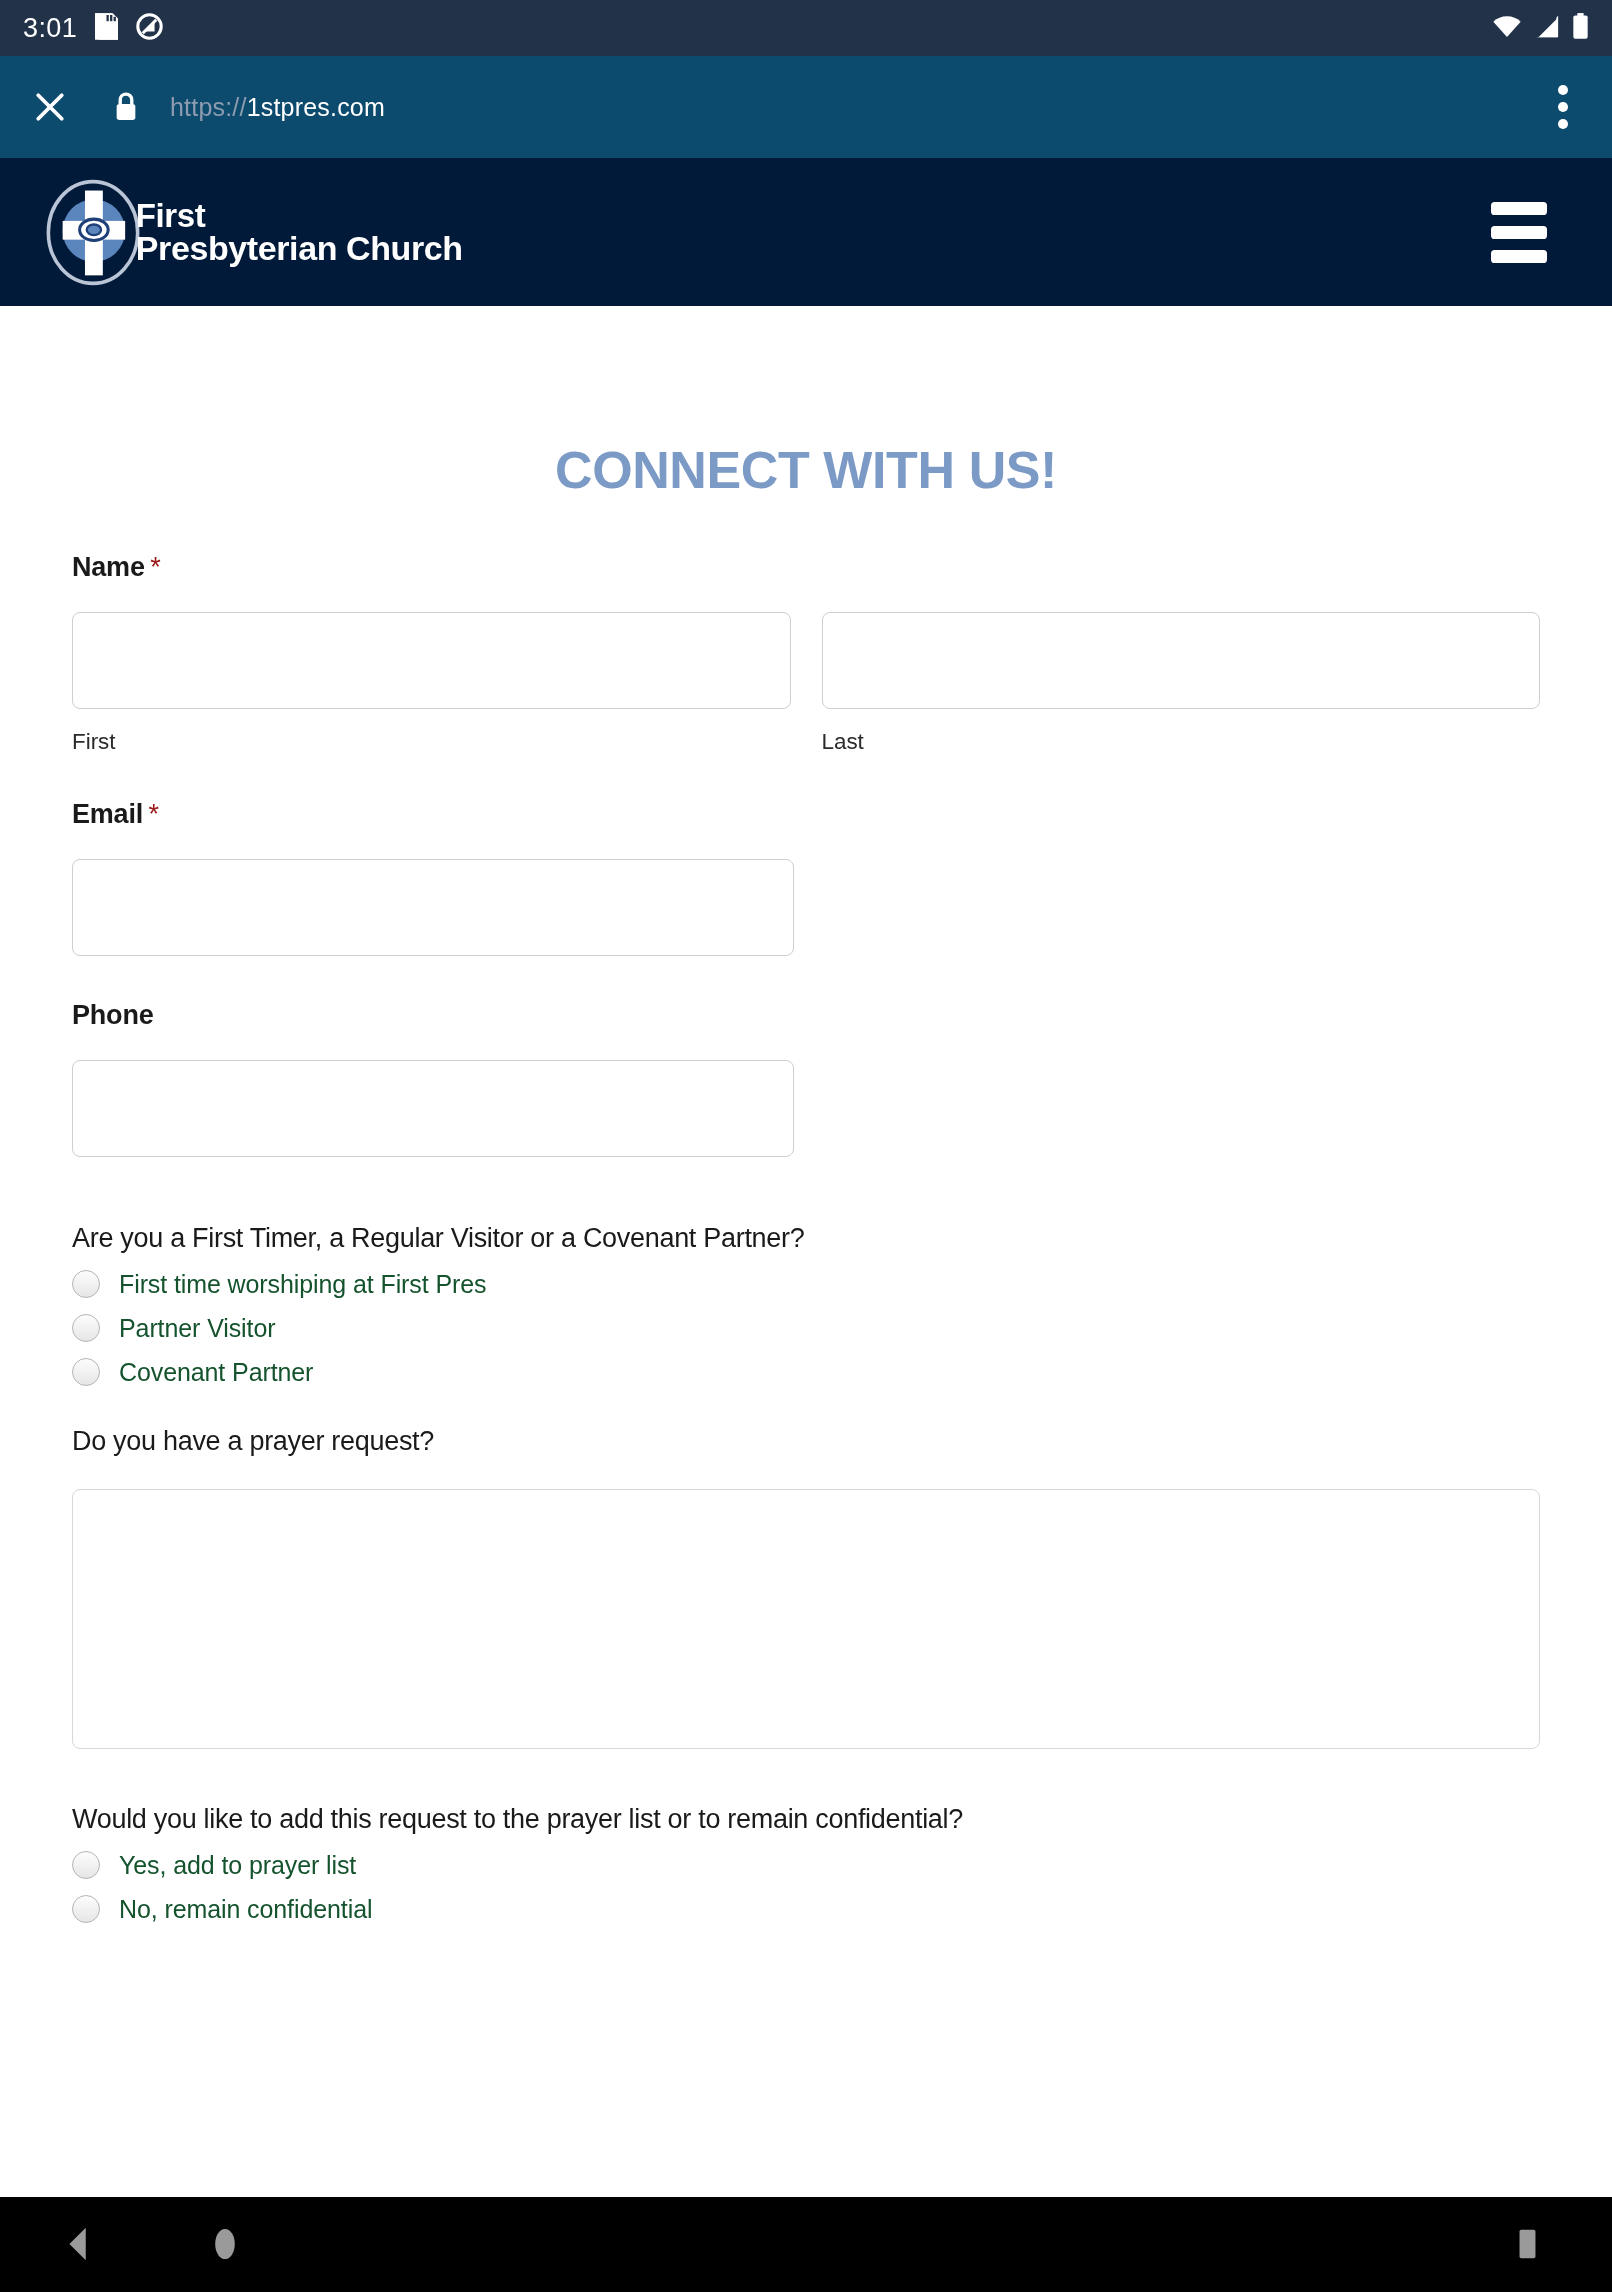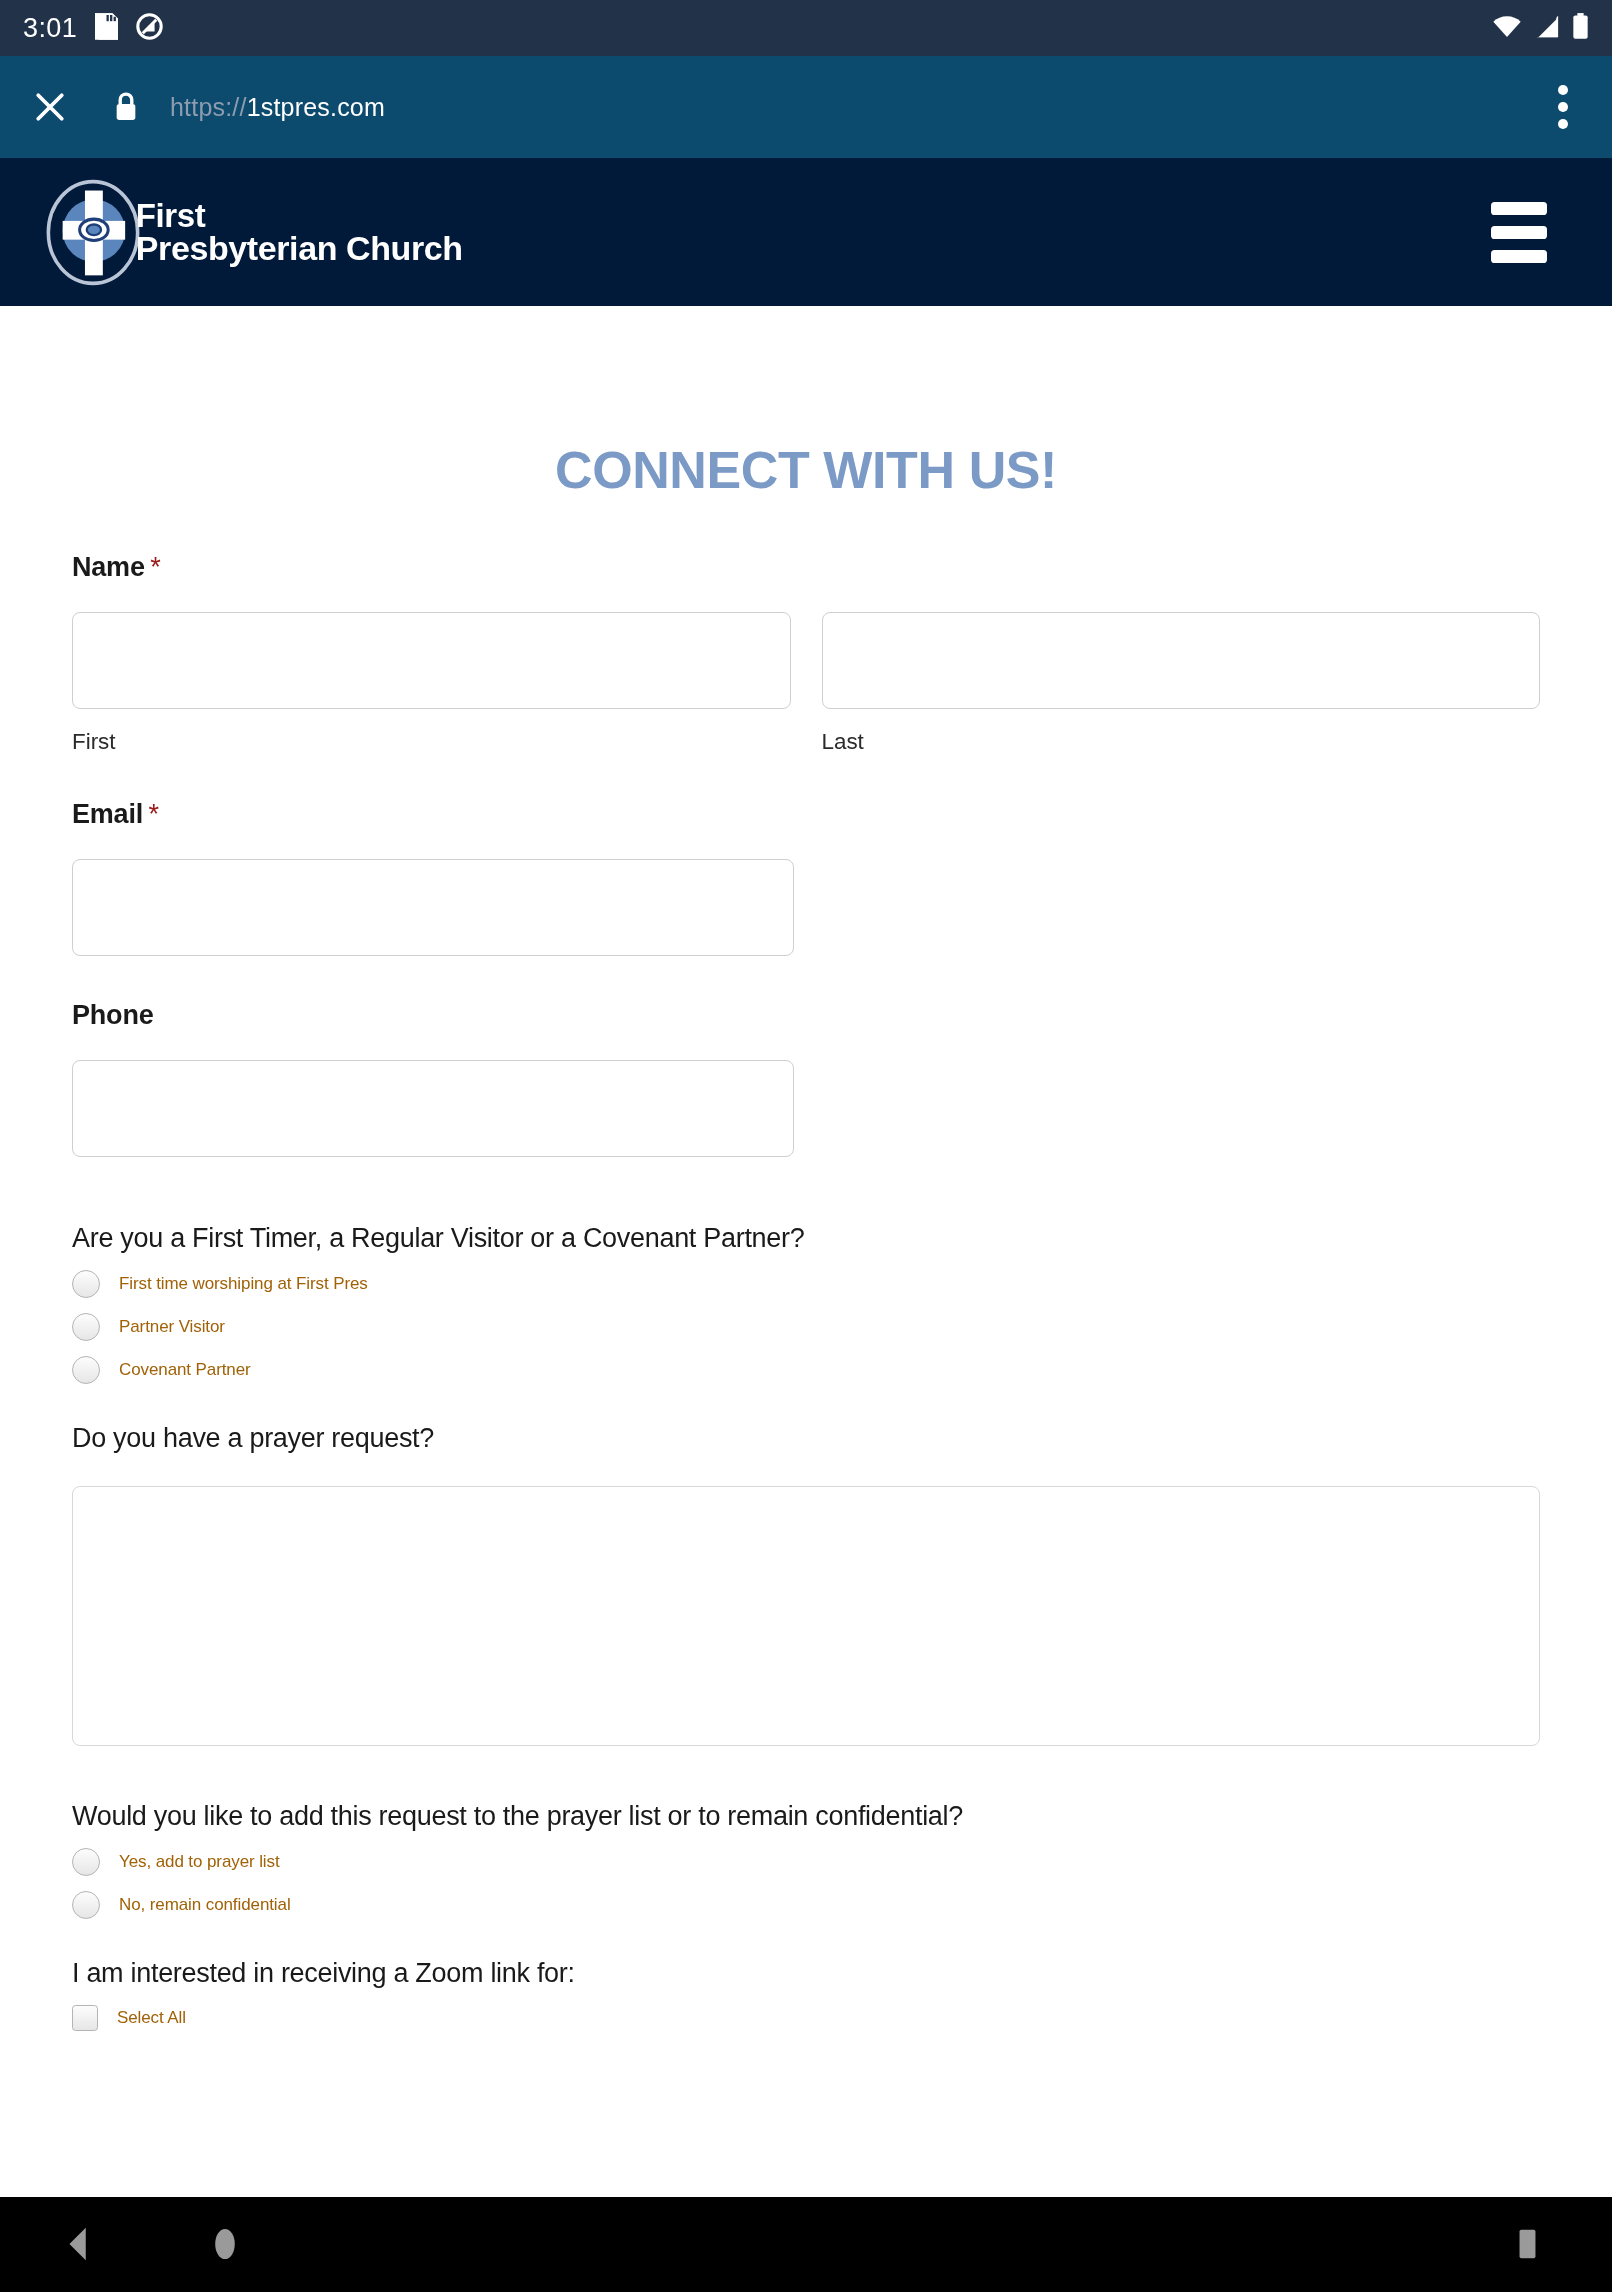--- a/index.html
+++ b/index.html
@@ -100,21 +100,21 @@
     border:1.3px solid #b4b4b4;
     background:linear-gradient(to bottom,#fdfdfd 0%,#e6e6e6 100%);
     flex:none;
   }
   .checkbox {
     width:26px; height:26px; border-radius:3.6px;
     border:1.3px solid #b4b4b4;
     background:linear-gradient(to bottom,#fdfdfd 0%,#e6e6e6 100%);
     flex:none;
   }
-  .opt-text { font-size:17px; color:#a16207; letter-spacing:-0.1px; }
+  .opt-text { font-size:25px; color:#14532d; letter-spacing:-0.1px; }
 
   .ta-wrap { margin-top:32px; }
   .textarea {
     width:100%; height:260px;
     border:1.8px solid #d8d8d8; border-radius:8px;
     background:#ffffff;
     font-size:25px; padding:16px;
     font-family:"Liberation Sans", sans-serif;
     resize:none; color:#222;
   }
@@ -284,29 +284,20 @@
           <span class="radio"></span>
           <span class="opt-text">Yes, add to prayer list</span>
         </label>
         <label class="opt">
           <span class="radio"></span>
           <span class="opt-text">No, remain confidential</span>
         </label>
       </div>
     </div>
 
-    <div style="margin-top:39px;">
-      <div class="q-label">I am interested in receiving a Zoom link for:</div>
-      <div class="opt-list">
-        <label class="opt">
-          <span class="checkbox"></span>
-          <span class="opt-text">Select All</span>
-        </label>
-      </div>
-    </div>
 
   </div>
 </div>
 
 <div class="navbar">
   <div class="nav-back">
     <svg width="29" height="38" viewBox="0 0 32 42">
       <path d="M24 3 6 21l18 18z" fill="#9a9a9a"></path>
     </svg>
   </div>

